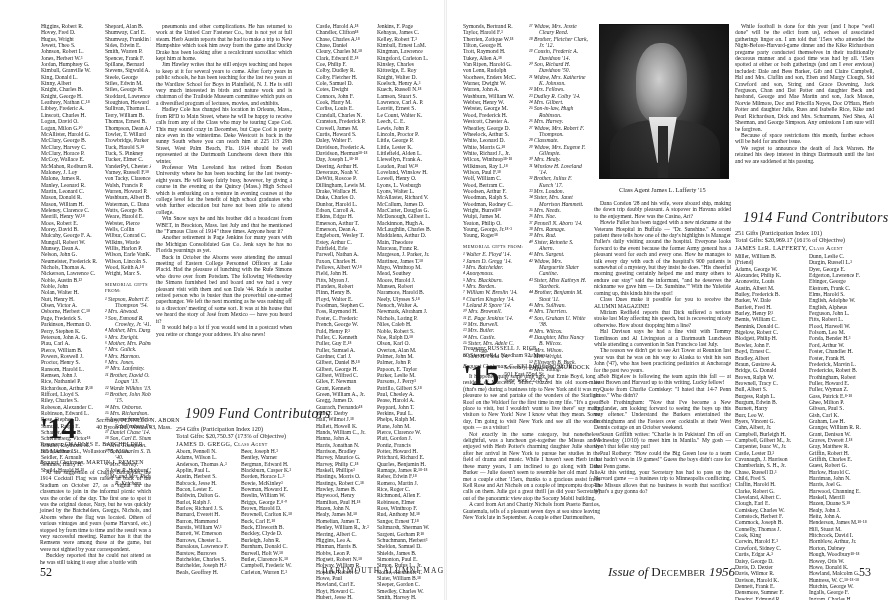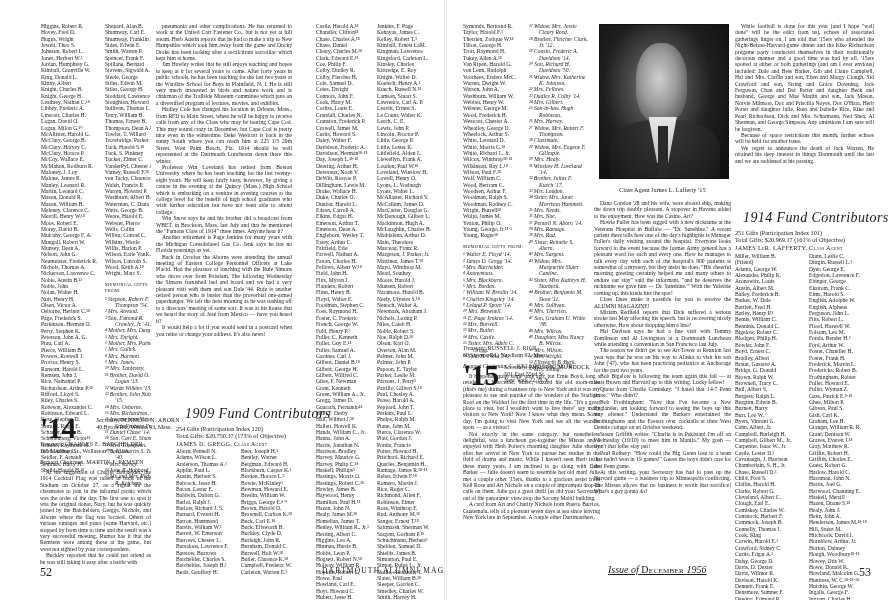--- a/index.html
+++ b/index.html
@@ -24,21 +24,21 @@
   .sec { font-size: 5.8px; line-height: 6.6px; margin-left: 6px; margin-top: 2px; }
   .sc { font-variant: small-caps; letter-spacing: 0.3px; }
   .hline { position: absolute; font-size: 5.8px; line-height: 7px; white-space: nowrap; }
   .hline i { font-style: italic; }
 
   .fundtitle { position: absolute; font-size: 14px; font-style: italic; letter-spacing: 0.4px; white-space: nowrap; }
   .fundmeta { position: absolute; font-size: 6.2px; line-height: 7.3px; white-space: nowrap; }
 
   .folio { position: absolute; font-size: 12px; }
   .footer { position: absolute; font-size: 7.5px; letter-spacing: 1.2px; white-space: nowrap; }
-  .footer-issue { position: absolute; font-size: 10px; white-space: nowrap; font-style: italic; text-decoration: underline; }
+  .footer-issue { position: absolute; font-size: 13px; white-space: nowrap; font-style: italic; }
   .footer-issue .sc { font-style: normal; }
 
   .photo { position: absolute; background: radial-gradient(ellipse at 45% 40%, #8a8a8a 0%, #4a4a4a 28%, #1e1e1e 55%, #0d0d0d 100%); border: 1px solid #111; overflow: hidden; }
   .photo .head { position: absolute; left: 28%; top: 12%; width: 40%; height: 52%; border-radius: 45% 45% 40% 40%; background: radial-gradient(ellipse at 45% 45%, #cfcfcf 0%, #9a9a9a 45%, #5c5c5c 80%); }
   .photo .collar { position: absolute; left: 38%; top: 60%; width: 22%; height: 30%; background: linear-gradient(#e8e8e8, #bdbdbd); clip-path: polygon(0 0, 100% 0, 70% 100%, 30% 100%); }
   .photo .tie { position: absolute; left: 45%; top: 66%; width: 8%; height: 34%; background: #2a2a2a; }
   .photo .suit { position: absolute; left: 8%; top: 62%; width: 86%; height: 45%; background: radial-gradient(ellipse at 50% 0%, #3a3a3a, #151515); border-radius: 40% 40% 0 0; z-index: -0; }
   .caption { position: absolute; font-size: 6.4px; white-space: nowrap; }
 </style>
 </head>

